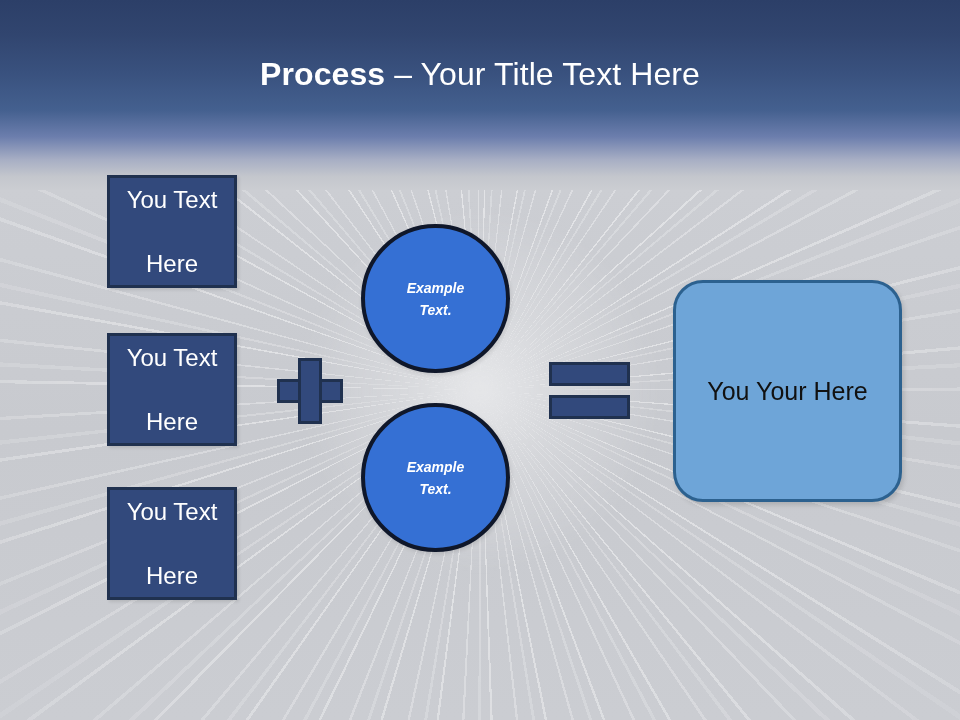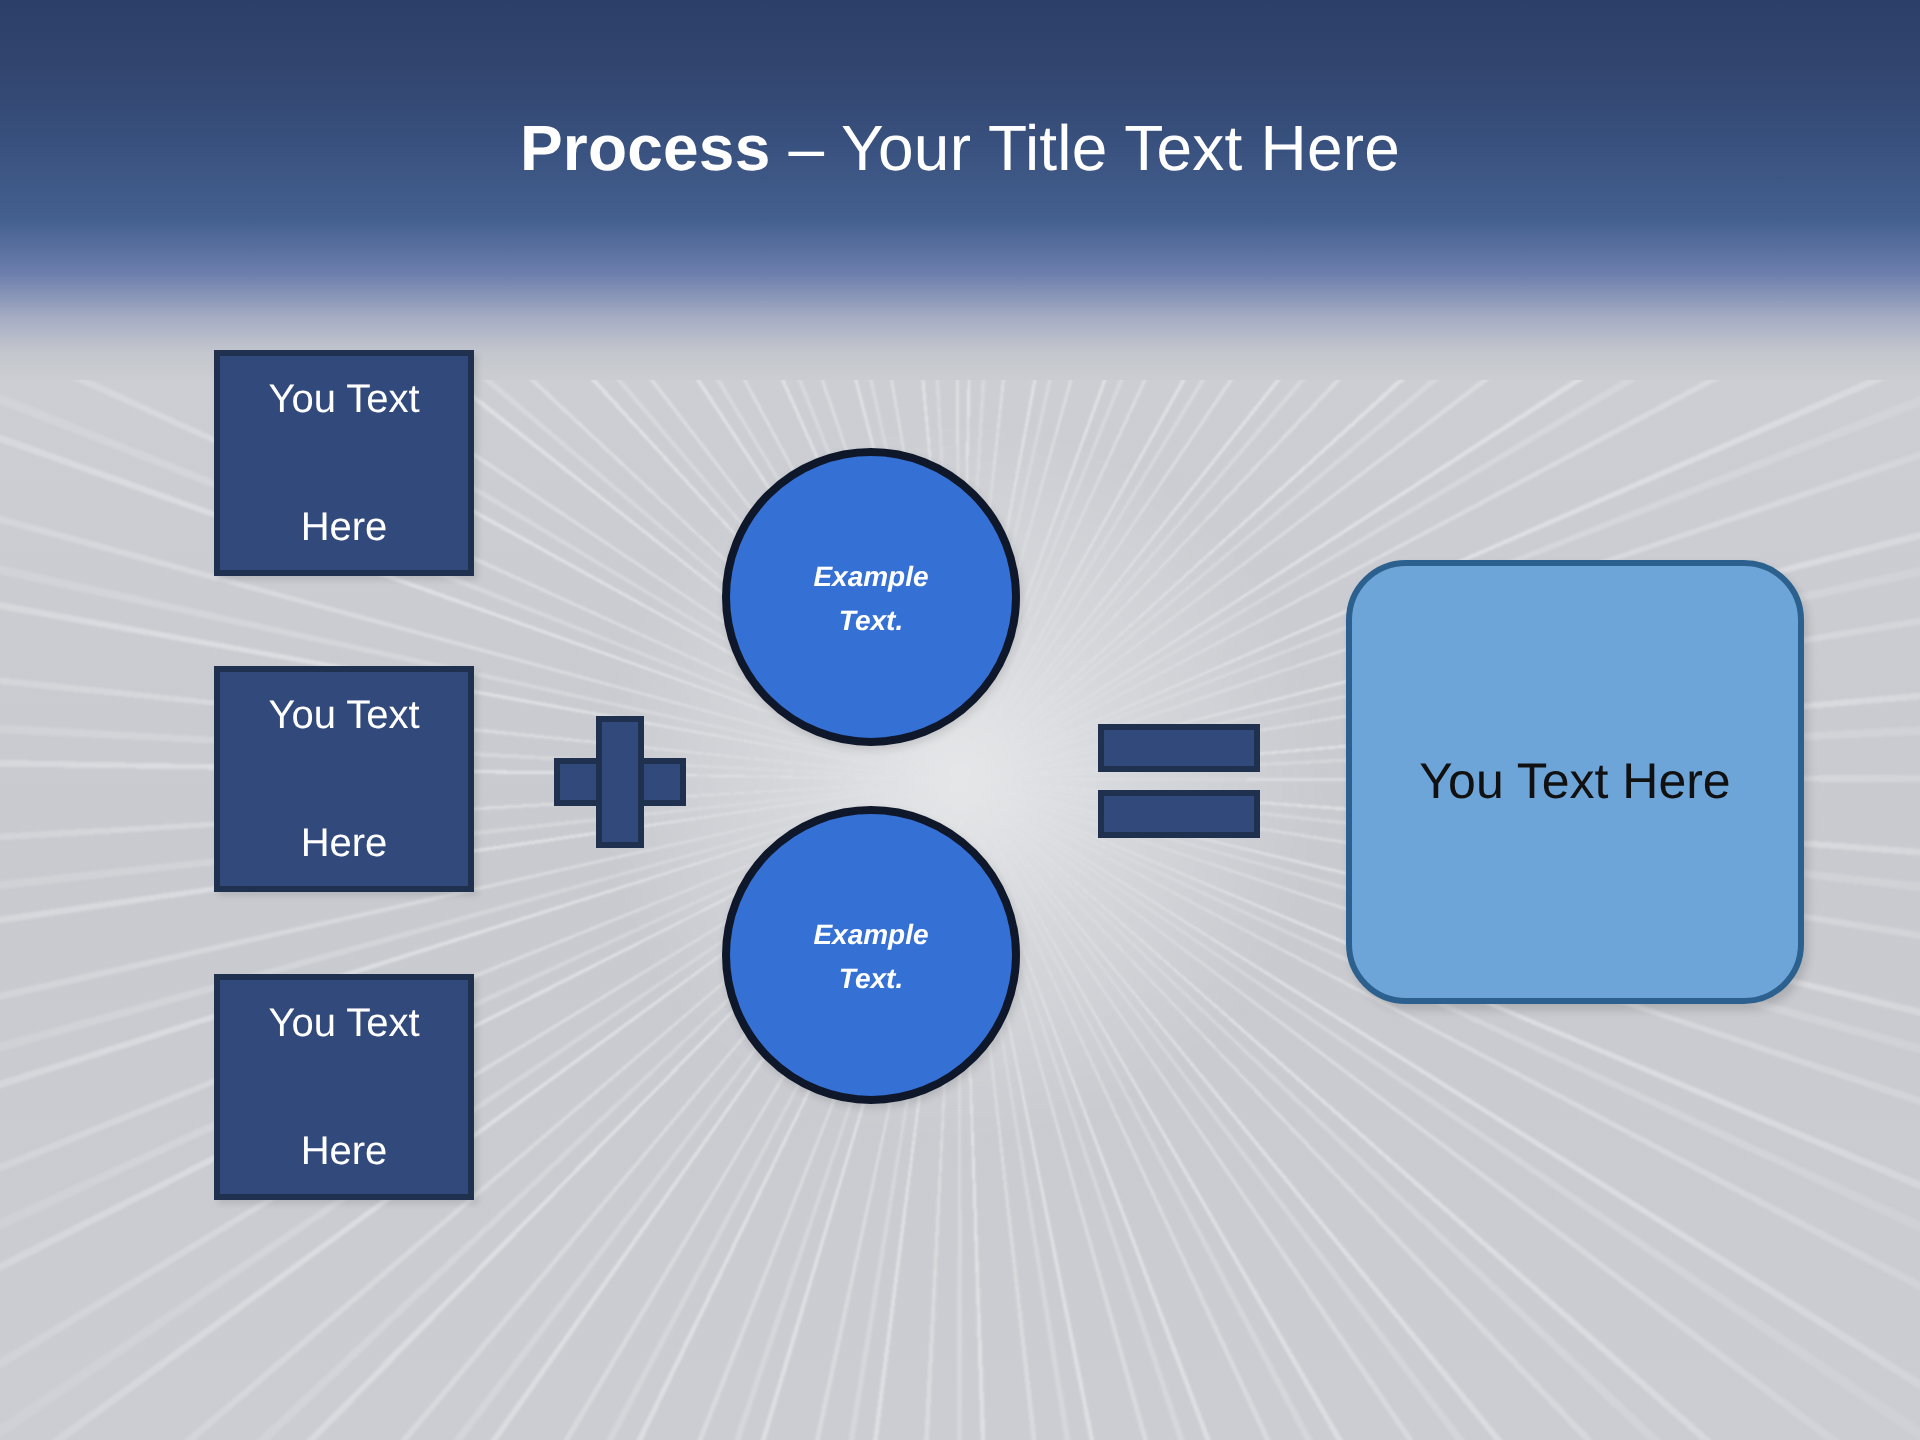--- a/index.html
+++ b/index.html
@@ -107,21 +107,21 @@
 
   
   .navy-box {
     position: absolute;
     width: 130px;
     height: 113px;
     background: #32497c;
     border: 3px solid #20314f;
     box-sizing: border-box;
     color: #ffffff;
-    font-size: 20px;
+    font-size: 24px;
     line-height: 32px;
     text-align: center;
     display: flex;
     align-items: center;
     justify-content: center;
     box-shadow: 2px 2px 3px rgba(0,0,0,0.10);
   }
   .navy-box span { display: block; padding: 0 6px; }
   #box1 { left: 107px; top: 175px; }
   #box2 { left: 107px; top: 333px; }
@@ -259,16 +259,16 @@
       <span>Text.</span>
     </span>
   </div>
 
   <div class="equals">
     <div class="ebar e1"></div>
     <div class="ebar e2"></div>
   </div>
 
   <div class="result">
-    <span>You Text Here</span>
+    <span>You Your Here</span>
   </div>
 
 </div>
 
 </body></html>

